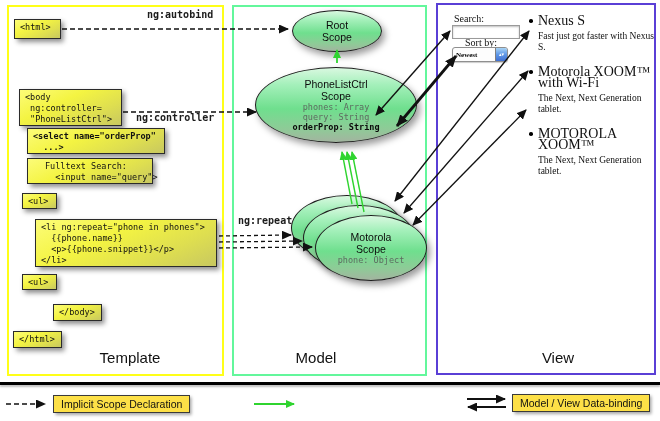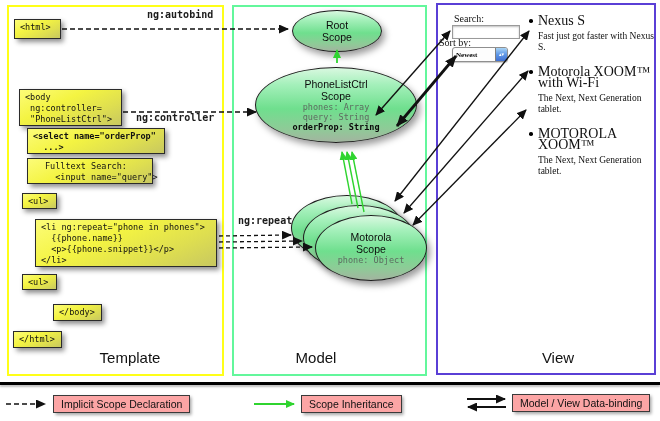--- a/index.html
+++ b/index.html
@@ -43,21 +43,21 @@
   .stepper{width:11px;height:100%;background:linear-gradient(180deg,#a8d4f5 0%,#5e97e8 50%,#3f6fd0 100%);
            border-left:1px solid #7f7f7f;color:#fff;font-size:5px;line-height:5px;
            display:flex;flex-direction:column;align-items:center;justify-content:center;}
   .vlist{position:absolute;left:538px;top:15px;width:118px;}
   .vitem-title{position:relative;font-size:14px;line-height:11px;margin-bottom:5px;}
   .vitem-desc{font-size:9.5px;line-height:11px;margin-bottom:13px;}
   .bullet{position:absolute;left:-9px;top:4px;width:3.5px;height:3.5px;border-radius:50%;background:#000;}
   
   .sep{position:absolute;left:0;top:382px;width:660px;height:3px;background:#000;
        box-shadow:0 2px 2px rgba(0,0,0,0.25);}
-  .legendbox{position:absolute;background:#fca5a5;border:1.5px solid #3a3a3a;
+  .legendbox{position:absolute;background:#fde047;border:1.5px solid #3a3a3a;
              box-shadow:1.5px 2px 3px rgba(0,0,0,0.35);font-size:10.5px;color:#111;
              padding:2px 7px;white-space:nowrap;}
   
   #arrows{position:absolute;left:0;top:0;pointer-events:none;}
 </style>
 </head>
 <body>
 
 <div id="stage">
 
@@ -102,21 +102,21 @@
 Scope</div>
     <div class="scope-prop">phone: Object</div>
   </div>
 
   <div class="nglabel" style="left:147px;top:9px;">ng:autobind</div>
   <div class="nglabel" style="left:136px;top:92px;margin-top:20px;">ng:controller</div>
   <div class="nglabel" style="left:238px;top:215px;">ng:repeat</div>
 
   <div class="vlabel serif" style="left:454px;top:13px;">Search:</div>
   <input class="vinput" type="text" value="" style="">
-  <div class="vlabel serif" style="left:439px;top:37px;">Sort by:</div>
+  <div class="vlabel serif" style="left:465px;top:37px;">Sort by:</div>
   <div class="vselect">
     <span class="val">Newest</span>
     <span class="stepper">▴▾</span>
   </div>
 
   <div class="vlist serif">
     <div class="vitem-title">
       <span class="bullet"></span>
       <span>Nexus S</span>
     </div>
@@ -132,21 +132,20 @@
     </div>
     <div class="vitem-desc">The Next, Next Generation tablet.</div>
   </div>
 
   <div class="col-title" style="left:60px;top:349px;">Template</div>
   <div class="col-title" style="left:246px;top:349px;">Model</div>
   <div class="col-title" style="left:488px;top:349px;">View</div>
 
   <div class="sep"></div>
   <div class="legendbox" style="left:53px;top:395px;">Implicit Scope Declaration</div>
-  <div class="legendbox" style="left:301px;top:395px;">Scope Inheritance</div>
   <div class="legendbox" style="left:512px;top:394px;">Model / View Data-binding</div>
 
   <svg id="arrows" width="660" height="421" viewBox="0 0 660 421">
     <defs>
       <marker id="mB" markerUnits="userSpaceOnUse" markerWidth="10" markerHeight="9" viewBox="0 0 10 9" refX="9" refY="4.5" orient="auto-start-reverse">
         <path d="M0,0 L10,4.5 L0,9 z" fill="#111"></path>
       </marker>
       <marker id="mBbig" markerUnits="userSpaceOnUse" markerWidth="12" markerHeight="10" viewBox="0 0 12 10" refX="11" refY="5" orient="auto-start-reverse">
         <path d="M0,0 L12,5 L0,10 z" fill="#111"></path>
       </marker>

